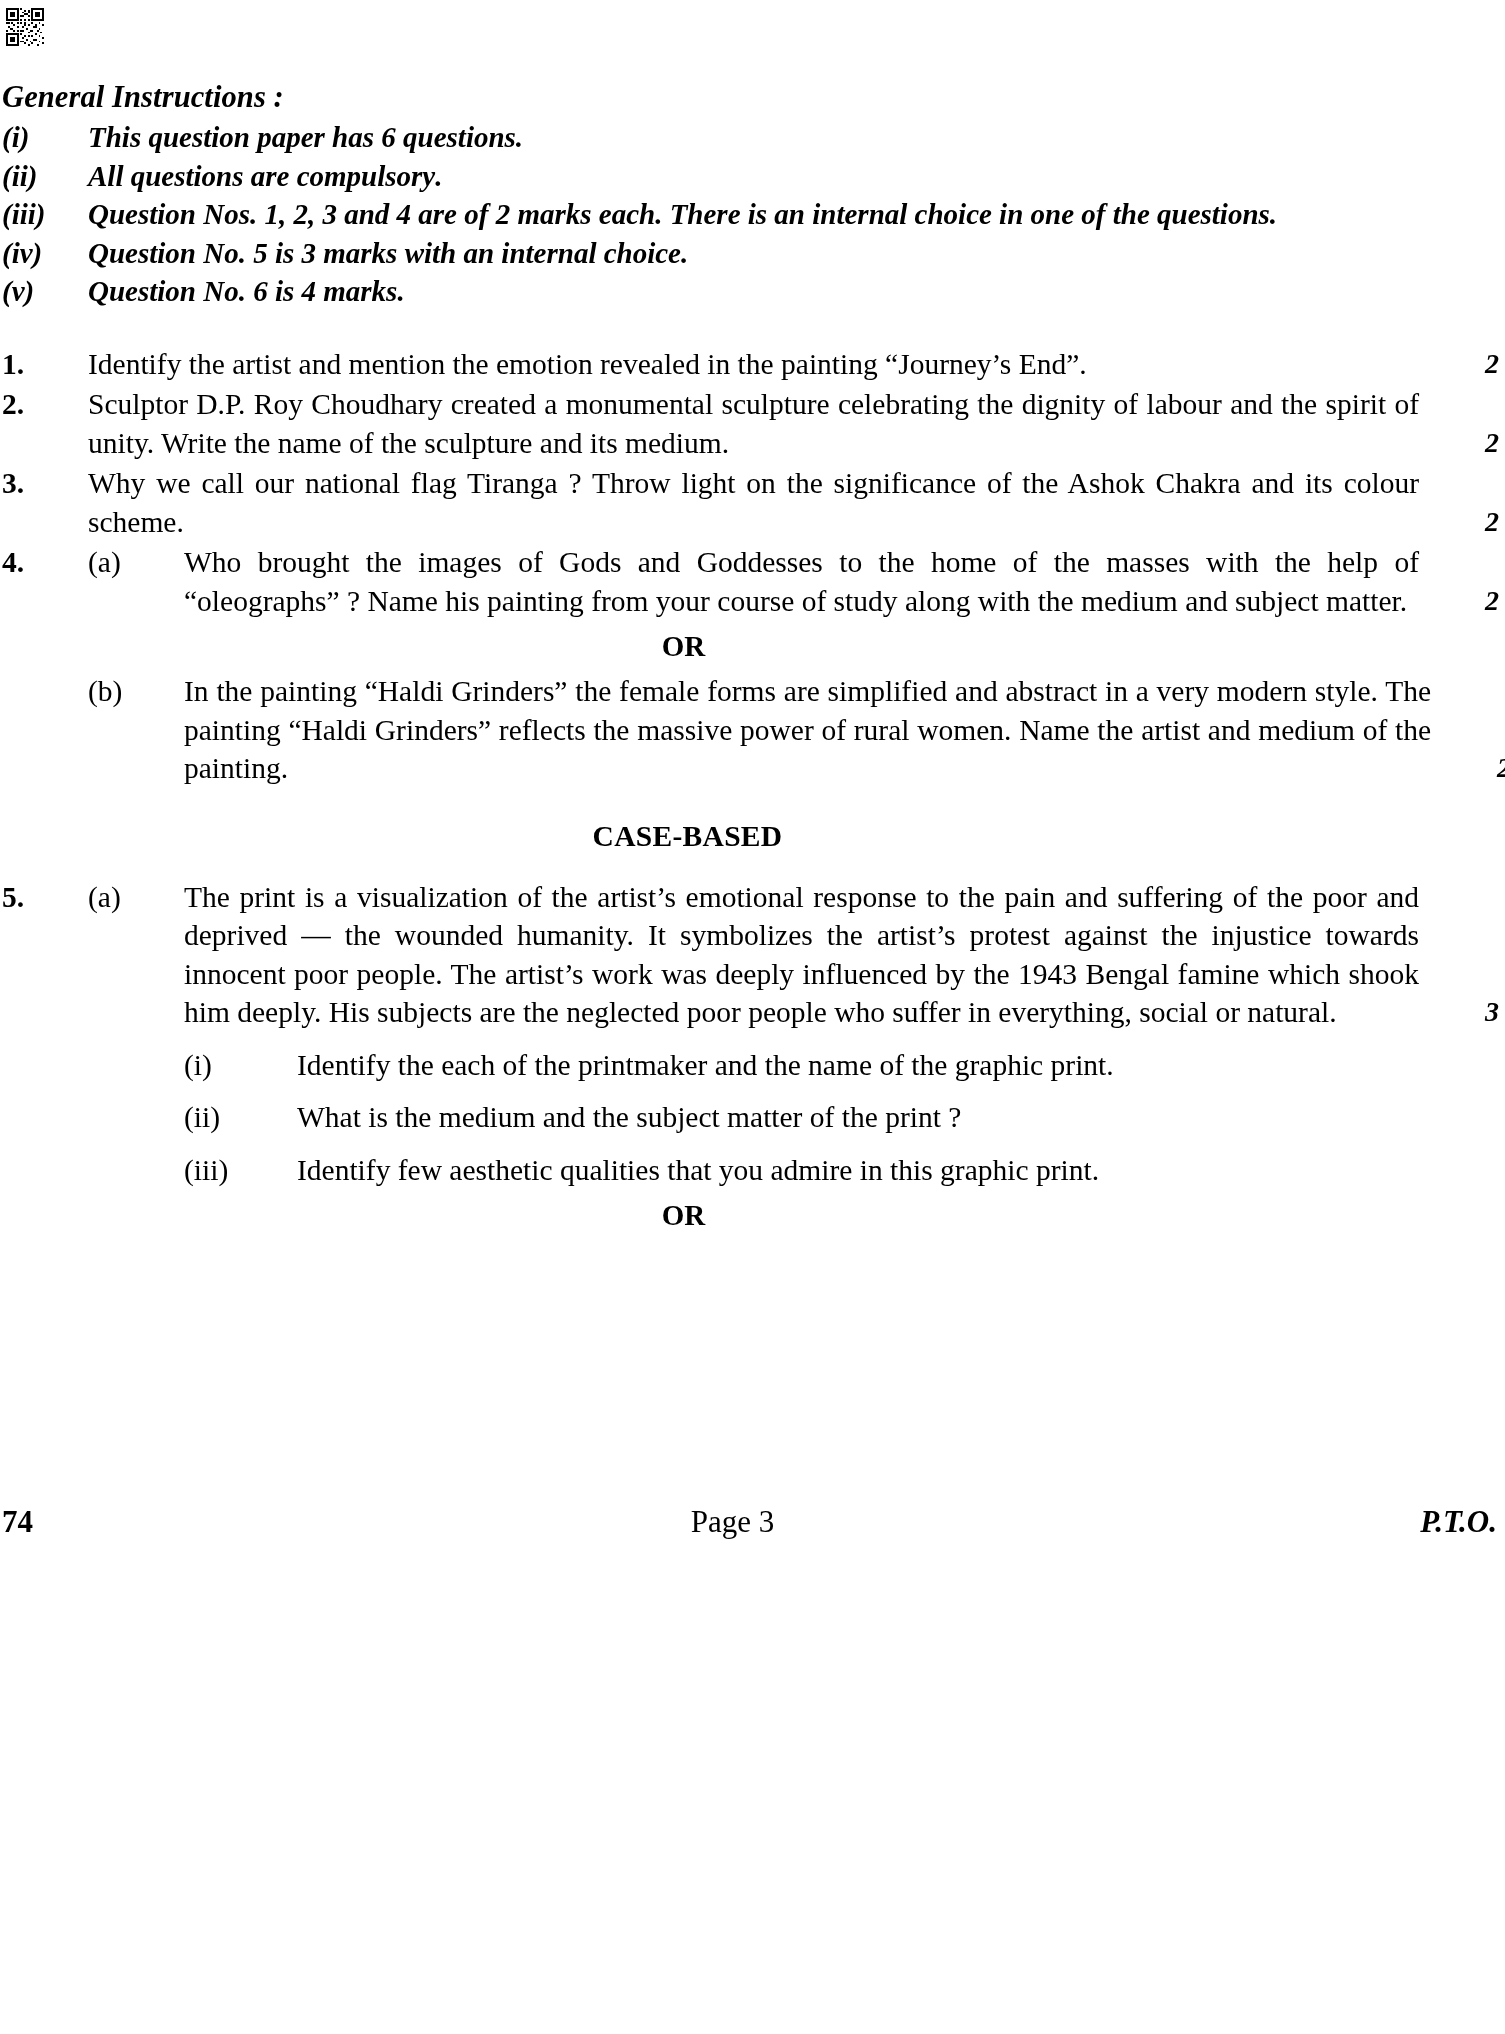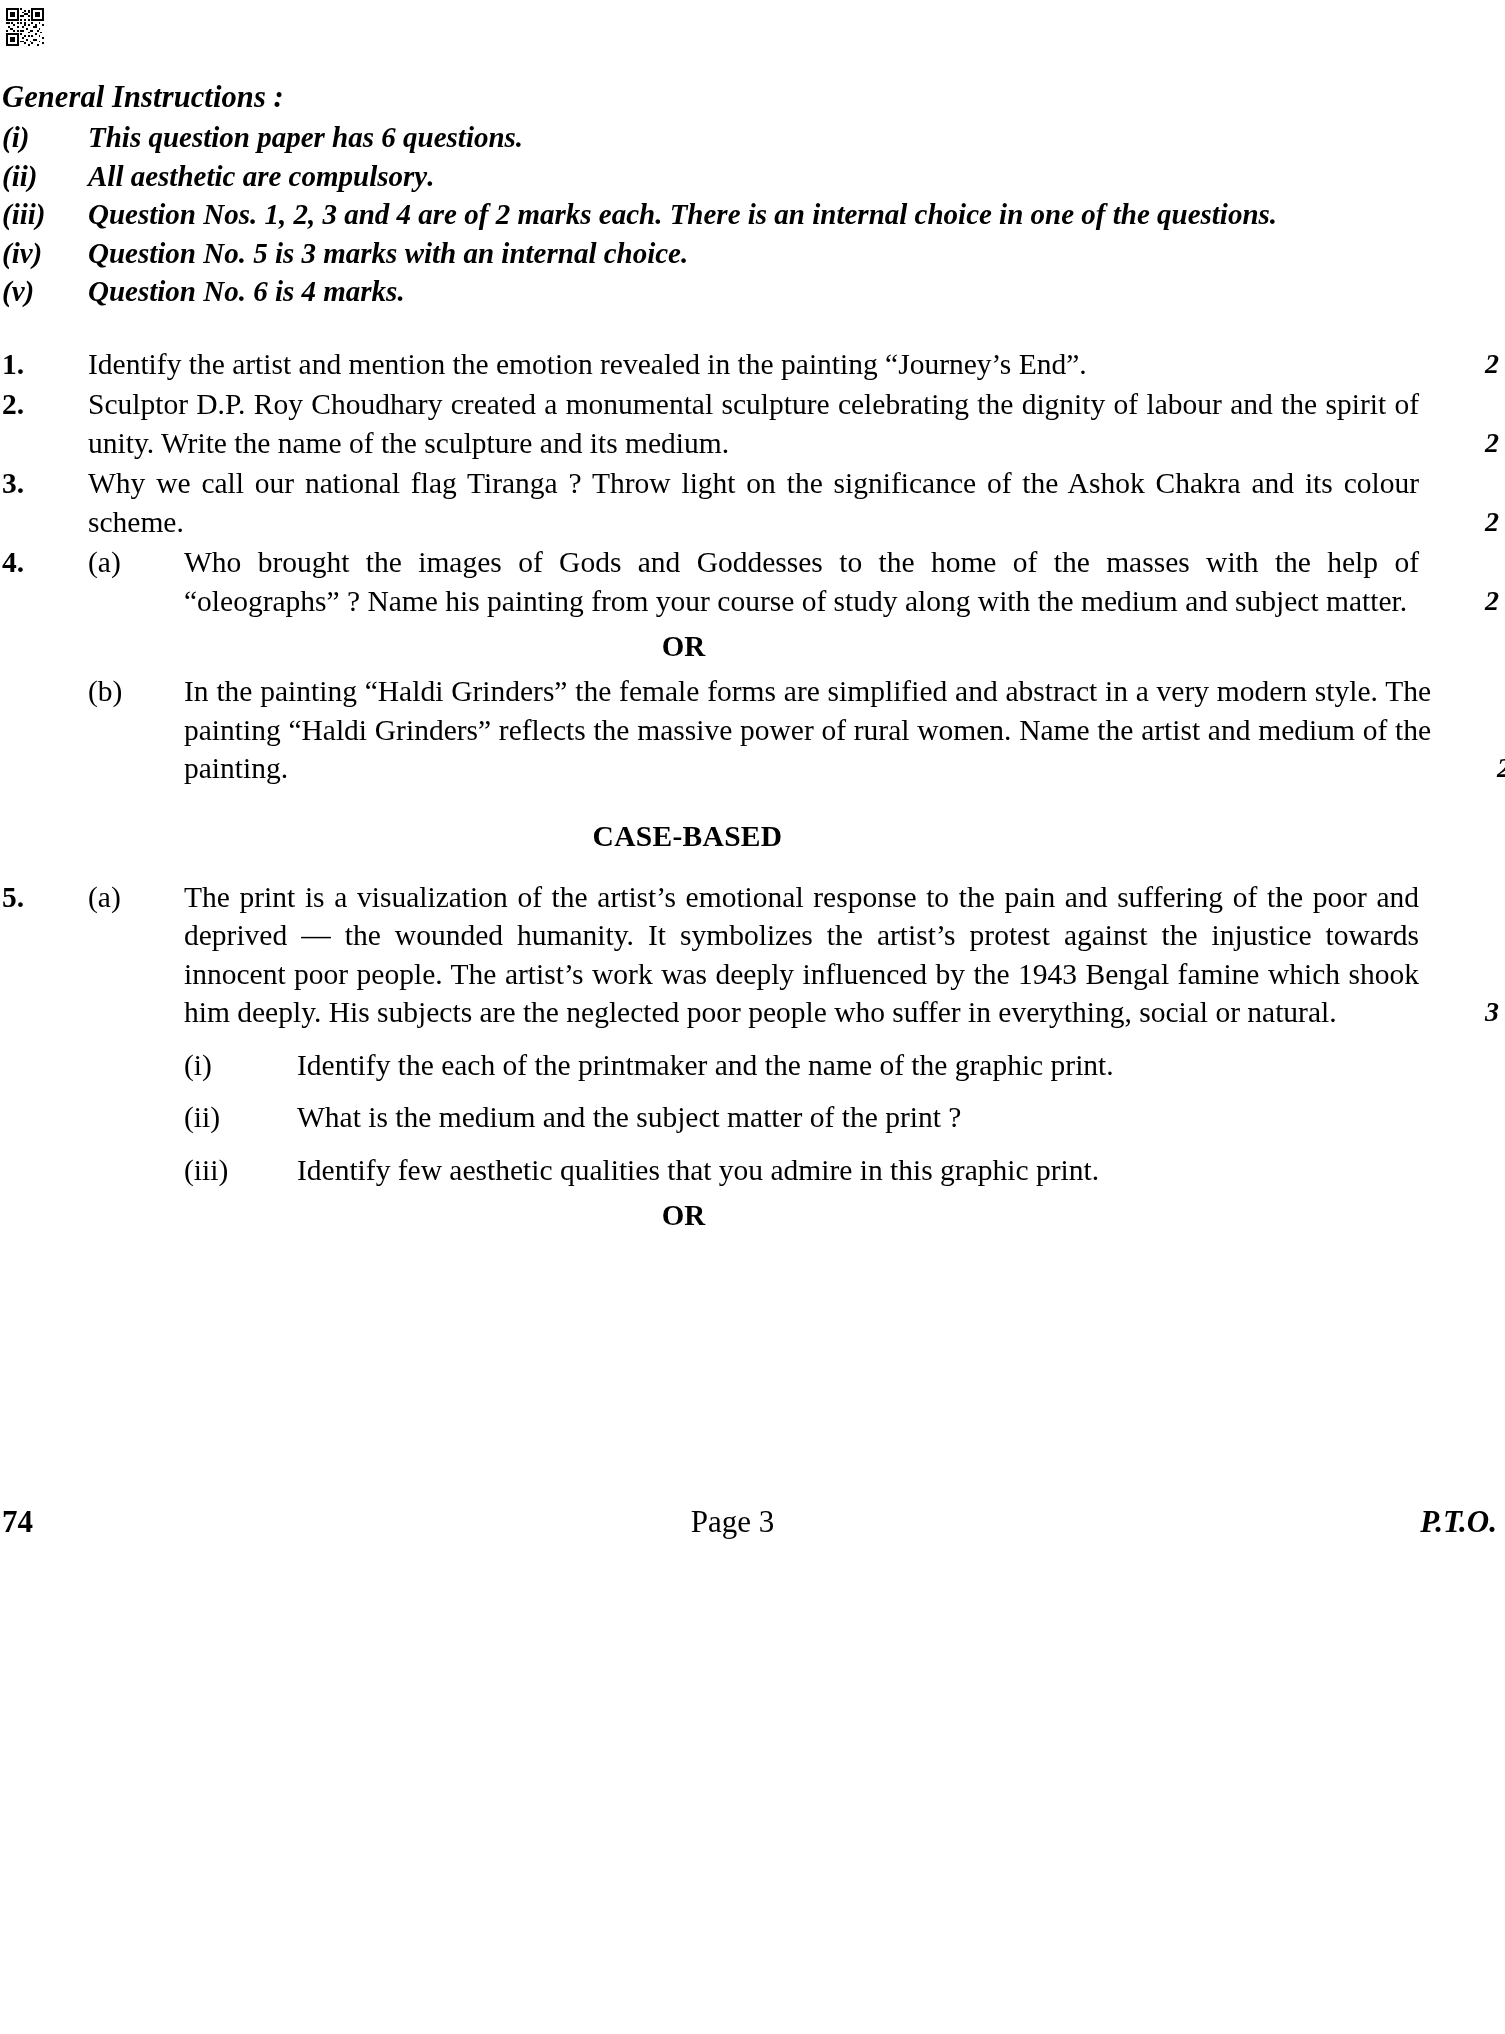--- a/index.html
+++ b/index.html
@@ -276,21 +276,21 @@
 
     <div class="gi-list">
 
       <div class="gi-row">
         <div class="gi-num">(i)</div>
         <div class="gi-text"><span>This question paper has </span><b>6</b><span> questions.</span></div>
       </div>
 
       <div class="gi-row">
         <div class="gi-num">(ii)</div>
-        <div class="gi-text"><span>All aesthetic are </span><b>compulsory</b><span>.</span></div>
+        <div class="gi-text"><span>All questions are </span><b>compulsory</b><span>.</span></div>
       </div>
 
       <div class="gi-row">
         <div class="gi-num">(iii)</div>
         <div class="gi-text justify">Question Nos. 1, 2, 3 and 4 are of 2 marks each. There is an internal choice in one of the questions.</div>
       </div>
 
       <div class="gi-row">
         <div class="gi-num">(iv)</div>
         <div class="gi-text">Question No. 5 is 3 marks with an internal choice.</div>

